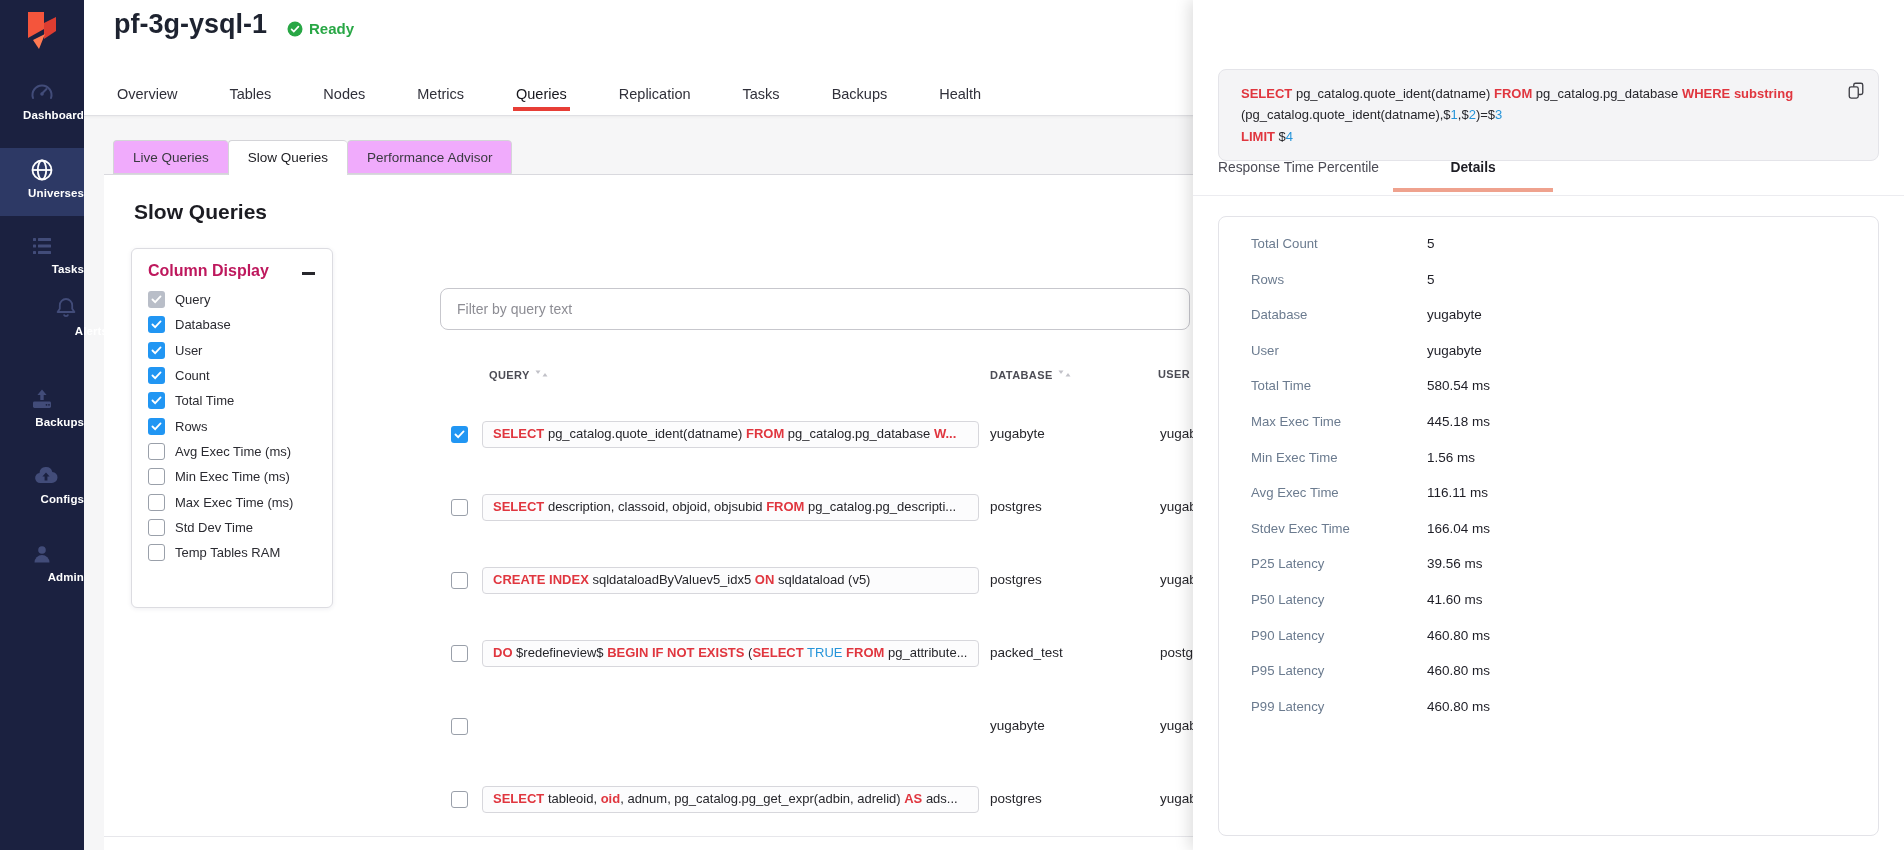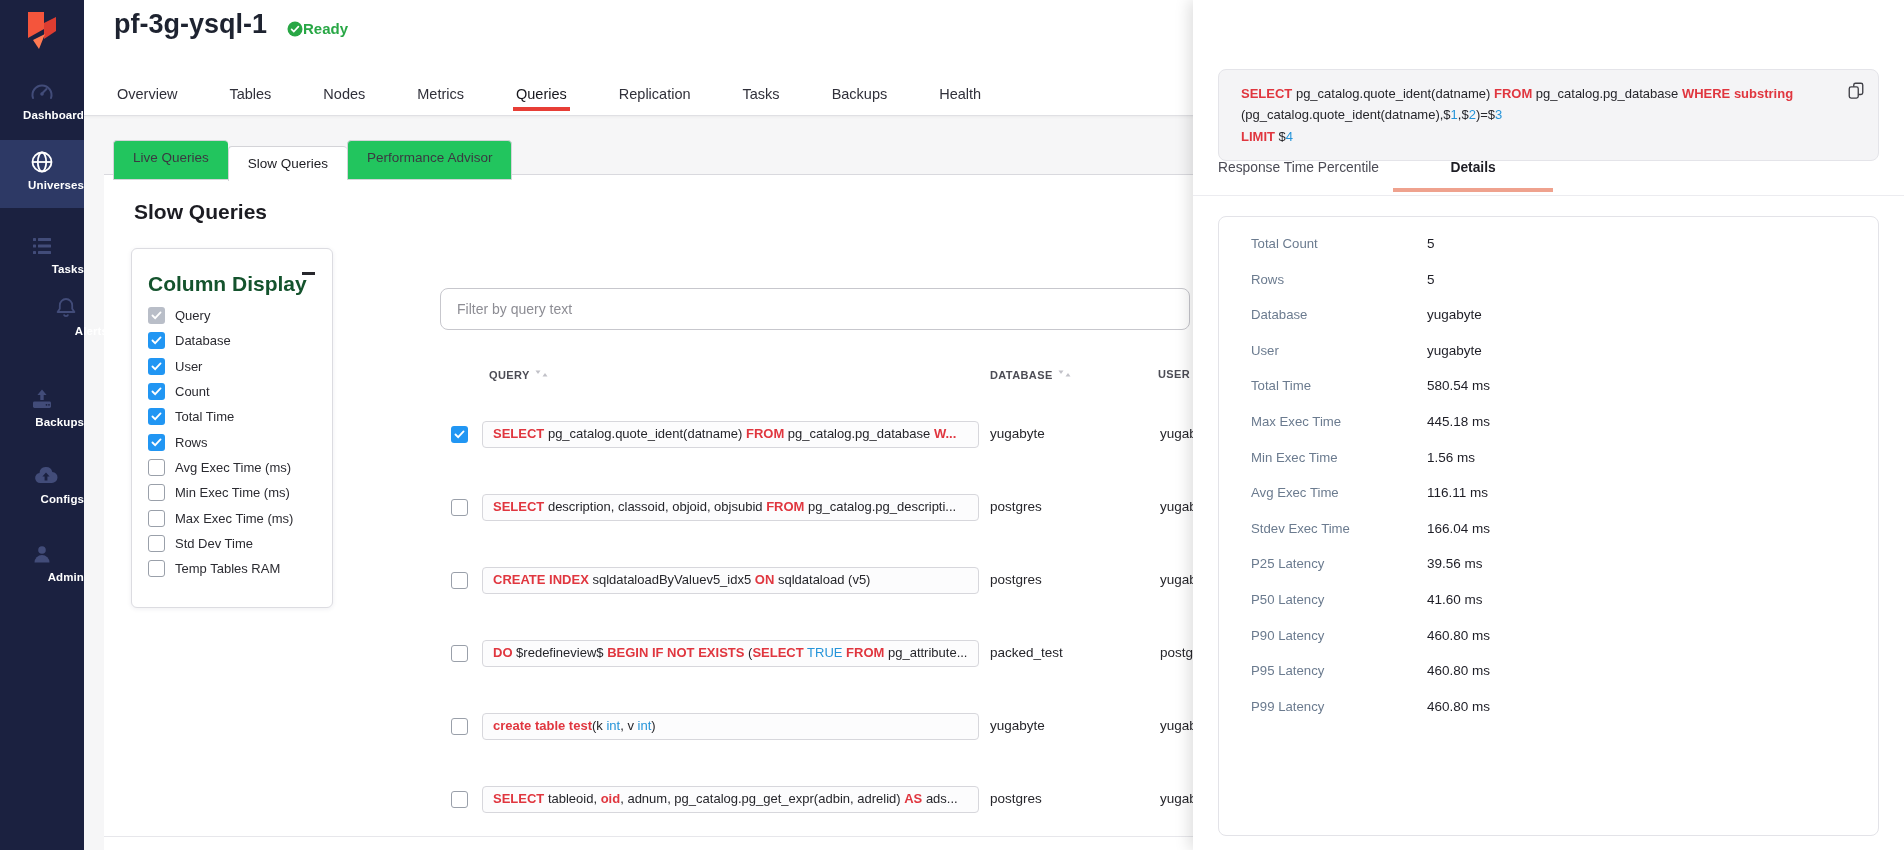--- a/index.html
+++ b/index.html
@@ -12,38 +12,38 @@
   .side-item{position:absolute;left:0;width:84px;height:68px;box-sizing:border-box;padding-top:9px;text-align:center;cursor:pointer;}
   .side-item.active{background:#2d3965;}
   .side-item .icon{display:block;width:26px;height:26px;margin:0 auto 4px;color:#424c79;}
   .side-item.active .icon{color:#ffffff;}
   .side-item .icon svg{width:26px;height:26px;display:block;}
   .side-label{font-size:11.5px;font-weight:600;color:#ffffff;letter-spacing:.1px;text-align:right;}
 
   
   .header{position:absolute;left:84px;top:0;right:0;height:115px;background:#fff;border-bottom:1px solid #e0e0e4;box-shadow:0 1px 3px rgba(0,0,0,.05);z-index:5;}
   .app-title{position:absolute;left:30px;top:9px;font-size:27px;font-weight:700;color:#1e2330;}
-  .status-badge{position:absolute;left:203px;top:20px;display:flex;align-items:center;}
+  .status-badge{position:absolute;left:203px;top:20px;display:flex;align-items:center;gap:6px;}
   .status-badge .icon svg{width:16px;height:16px;display:block;}
   .status-label{font-size:15px;font-weight:700;color:#28a745;}
   .u-tabs{position:absolute;left:30px;bottom:4px;display:flex;}
   .u-tab{margin-right:46px;padding:10px 3px 9px;font-size:14.5px;color:#30303a;cursor:pointer;}
   .u-tab.active{color:#17171d;padding-bottom:5px;border-bottom:4px solid #e73e36;}
 
   
   .content-panel{position:absolute;left:104px;top:174px;right:0;bottom:0;background:#fff;border-top:1px solid #d9d9de;z-index:1;}
   .subtabs{position:absolute;left:113px;top:140px;display:flex;align-items:flex-end;z-index:2;}
-  .subtab{height:40px;box-sizing:border-box;line-height:33px;padding:0 19px;background:#22c55e;border:1px solid #d4d4d8;border-right:none;border-radius:4px 4px 0 0;font-size:13.5px;color:#3a3a41;cursor:pointer;}
+  .subtab{height:34px;box-sizing:border-box;line-height:33px;padding:0 19px;background:#f0abfc;border:1px solid #d4d4d8;border-right:none;border-radius:4px 4px 0 0;font-size:13.5px;color:#3a3a41;cursor:pointer;}
   .subtab:last-child{border-right:1px solid #d4d4d8;}
   .subtab.active{background:#fff;height:35px;line-height:34px;border-bottom:none;margin-bottom:-1px;color:#1d1d22;}
   .page-heading{position:absolute;left:134px;top:200px;font-size:21px;font-weight:700;color:#1c1c22;z-index:2;}
 
   
   .col-card{position:absolute;left:131px;top:248px;width:202px;height:360px;box-sizing:border-box;background:#fff;border:1px solid #dcdce1;border-radius:6px;box-shadow:0 1px 5px rgba(27,33,64,.07);z-index:3;}
-  .card-title{margin:23px 16px 7px;font-size:21px;font-weight:700;color:#14532d;}
+  .card-title{margin:13px 16px 7px;font-size:16px;font-weight:700;color:#be185d;}
   .minus-btn{position:absolute;top:17px;right:14px;width:16px;height:16px;cursor:pointer;}
   .opt{display:flex;align-items:center;height:25.3px;padding-left:16px;}
   .cb{width:17px;height:17px;box-sizing:border-box;border-radius:3px;flex:none;display:flex;align-items:center;justify-content:center;cursor:pointer;}
   .cb.unchecked{border:1.5px solid #9aa0aa;background:#fff;}
   .cb.checked{background:#2196f3;}
   .cb.disabled{background:#b9bec8;}
   .cb svg{width:11px;height:9px;display:block;}
   .opt-label{margin-left:10px;font-size:13px;color:#2b2b31;}
 
   
@@ -91,21 +91,21 @@
         <div class="side-item" style="top: 70px;">
           <span class="icon">
             <svg viewBox="0 0 26 26" fill="none" stroke="currentColor" stroke-width="2">
               <path d="M4 19a9.5 9.5 0 1 1 18 0" stroke-linecap="round"></path>
               <path d="M13 14.5l4.5-4.5" stroke-linecap="round"></path>
               <circle cx="13" cy="15" r="1.8" fill="currentColor" stroke="none"></circle>
             </svg>
           </span>
           <div class="side-label">Dashboard</div>
         </div>
-        <div class="side-item active" style="top: 140px;">
+        <div class="side-item active" style="top: 148px;">
           <span class="icon">
             <svg viewBox="0 0 26 26" fill="none" stroke="currentColor" stroke-width="1.8">
               <circle cx="13" cy="13" r="9.5"></circle>
               <ellipse cx="13" cy="13" rx="4.2" ry="9.5"></ellipse>
               <path d="M3.5 13h19"></path>
             </svg>
           </span>
           <div class="side-label">Universes</div>
         </div>
         <div class="side-item" style="top: 224px;">
@@ -308,21 +308,20 @@
         <span class="cell-user">yugabyte</span>
       </div>
       <div class="trow" style="top: 617px;">
         <span class="cb unchecked row-cb"></span>
         <div class="pill"><span class="kw">DO</span><span> $redefineview$ </span><span class="kw">BEGIN IF NOT EXISTS</span><span> (</span><span class="kw">SELECT</span><span> </span><span class="blue">TRUE</span><span> </span><span class="kw">FROM</span><span> pg_attribute...</span></div>
         <span class="cell-db">packed_test</span>
         <span class="cell-user">postgres</span>
       </div>
       <div class="trow" style="top: 690px;">
         <span class="cb unchecked row-cb"></span>
-        <div class="pill"><span class="kw">create table test</span><span>(k </span><span class="blue">int</span><span>, v </span><span class="blue">int</span><span>)</span></div>
         <span class="cell-db">yugabyte</span>
         <span class="cell-user">yugabyte</span>
       </div>
       <div class="trow" style="top: 763px;">
         <span class="cb unchecked row-cb"></span>
         <div class="pill"><span class="kw">SELECT</span><span> tableoid, </span><span class="kw">oid</span><span>, adnum, pg_catalog.pg_get_expr(adbin, adrelid) </span><span class="kw">AS</span><span> ads...</span></div>
         <span class="cell-db">postgres</span>
         <span class="cell-user">yugabyte</span>
       </div>
     </div>

